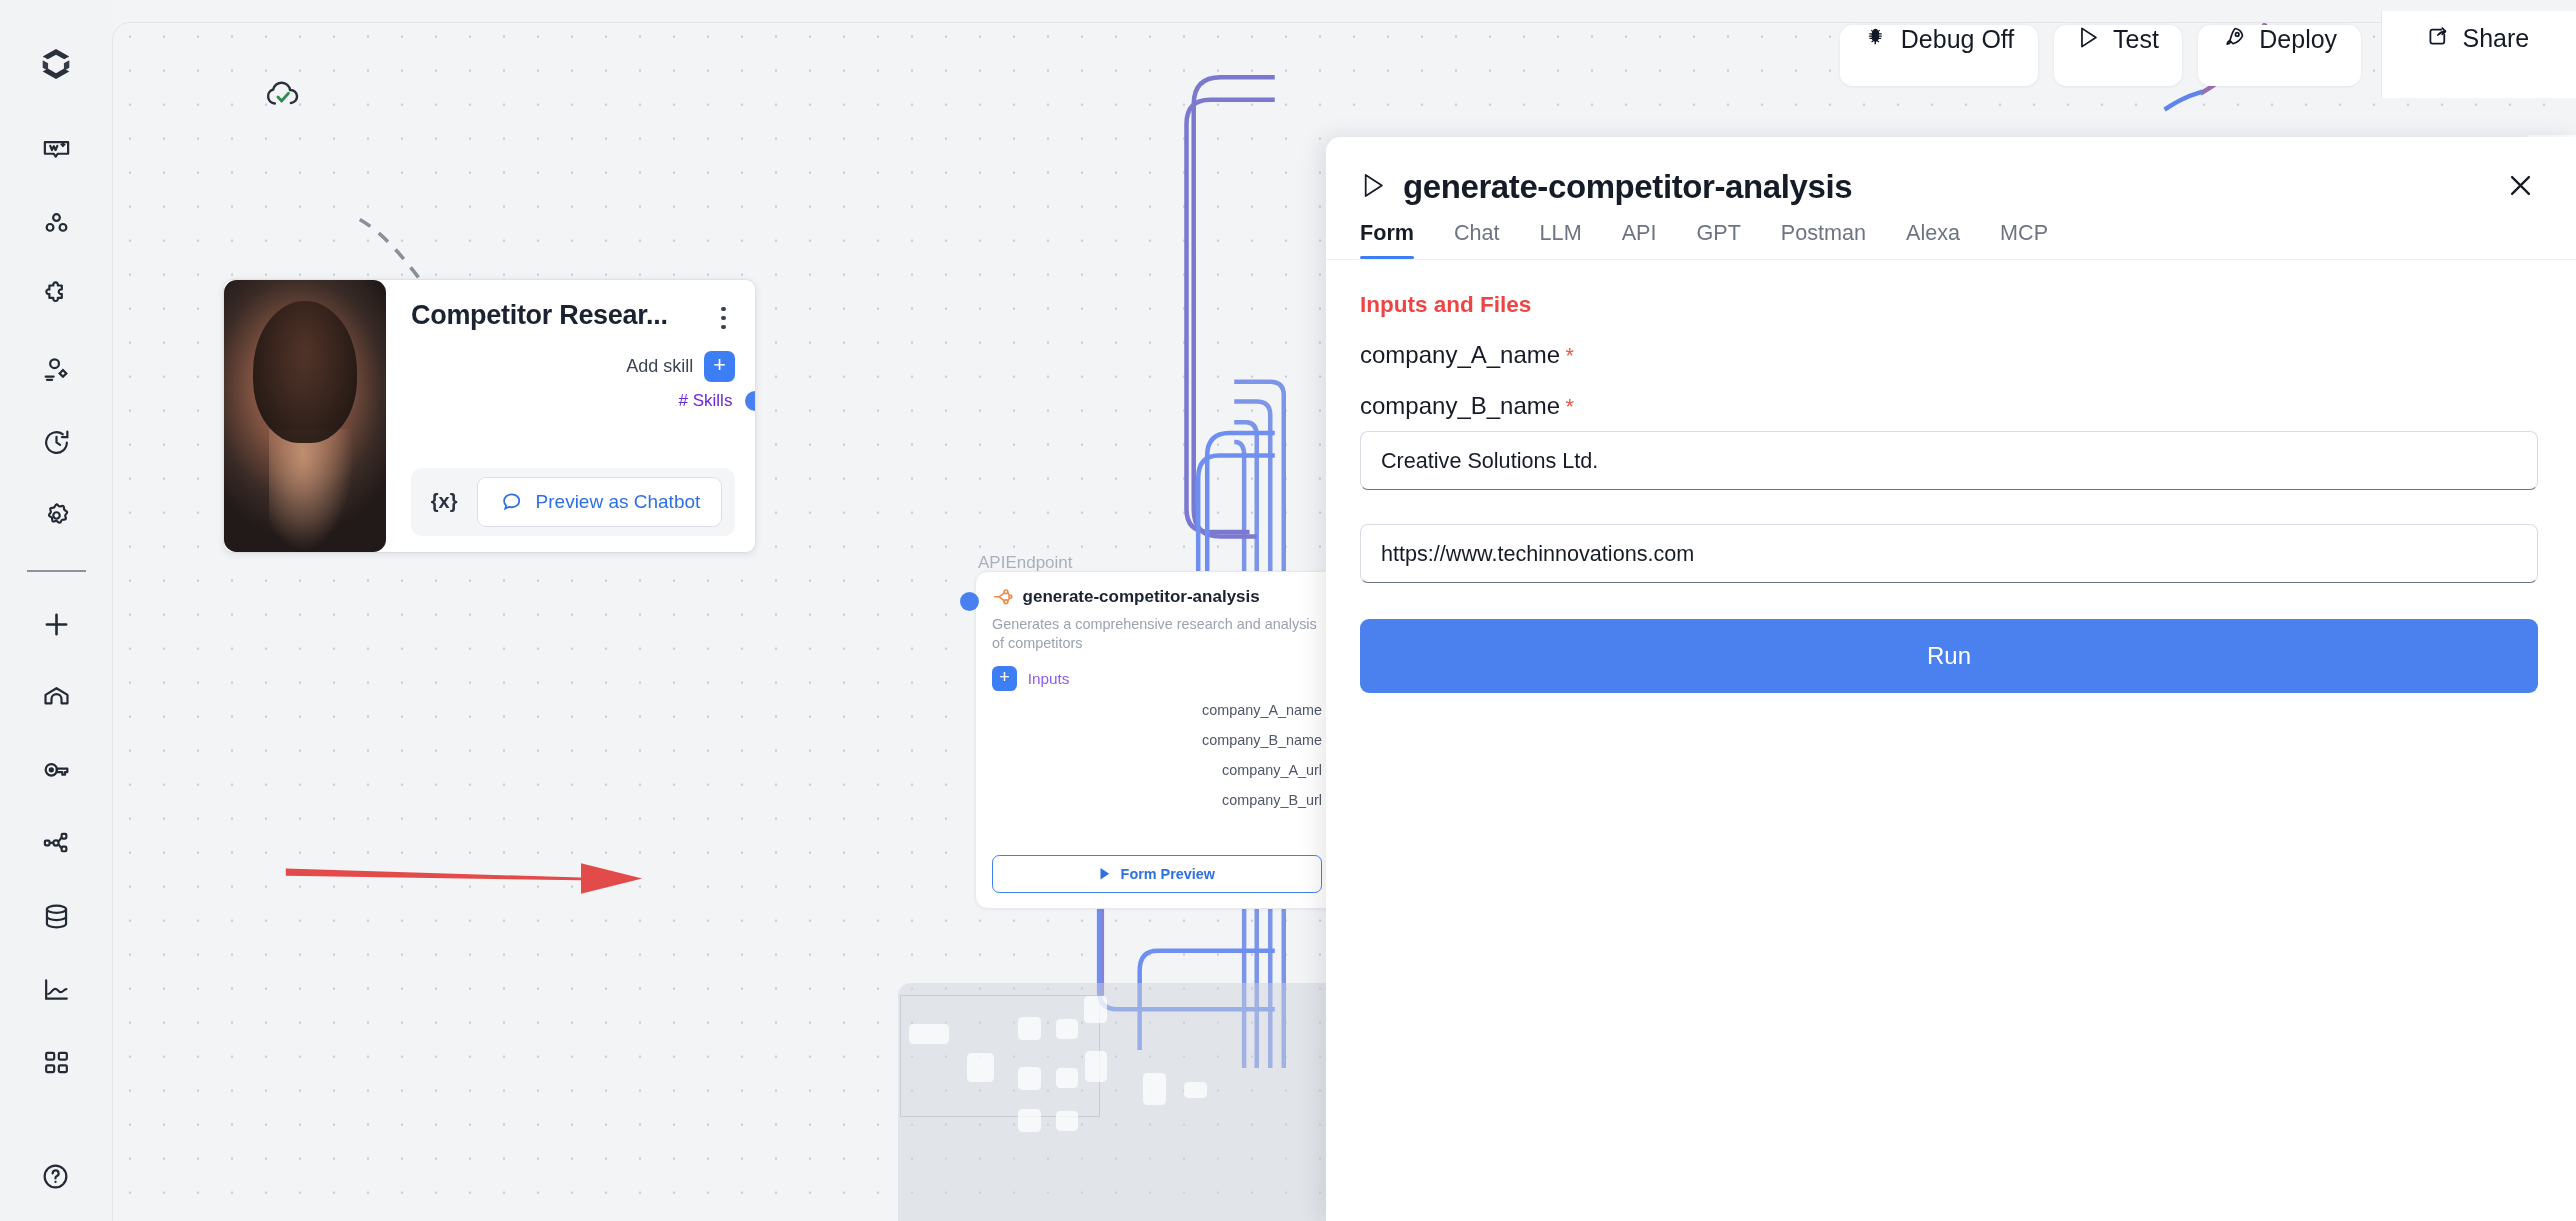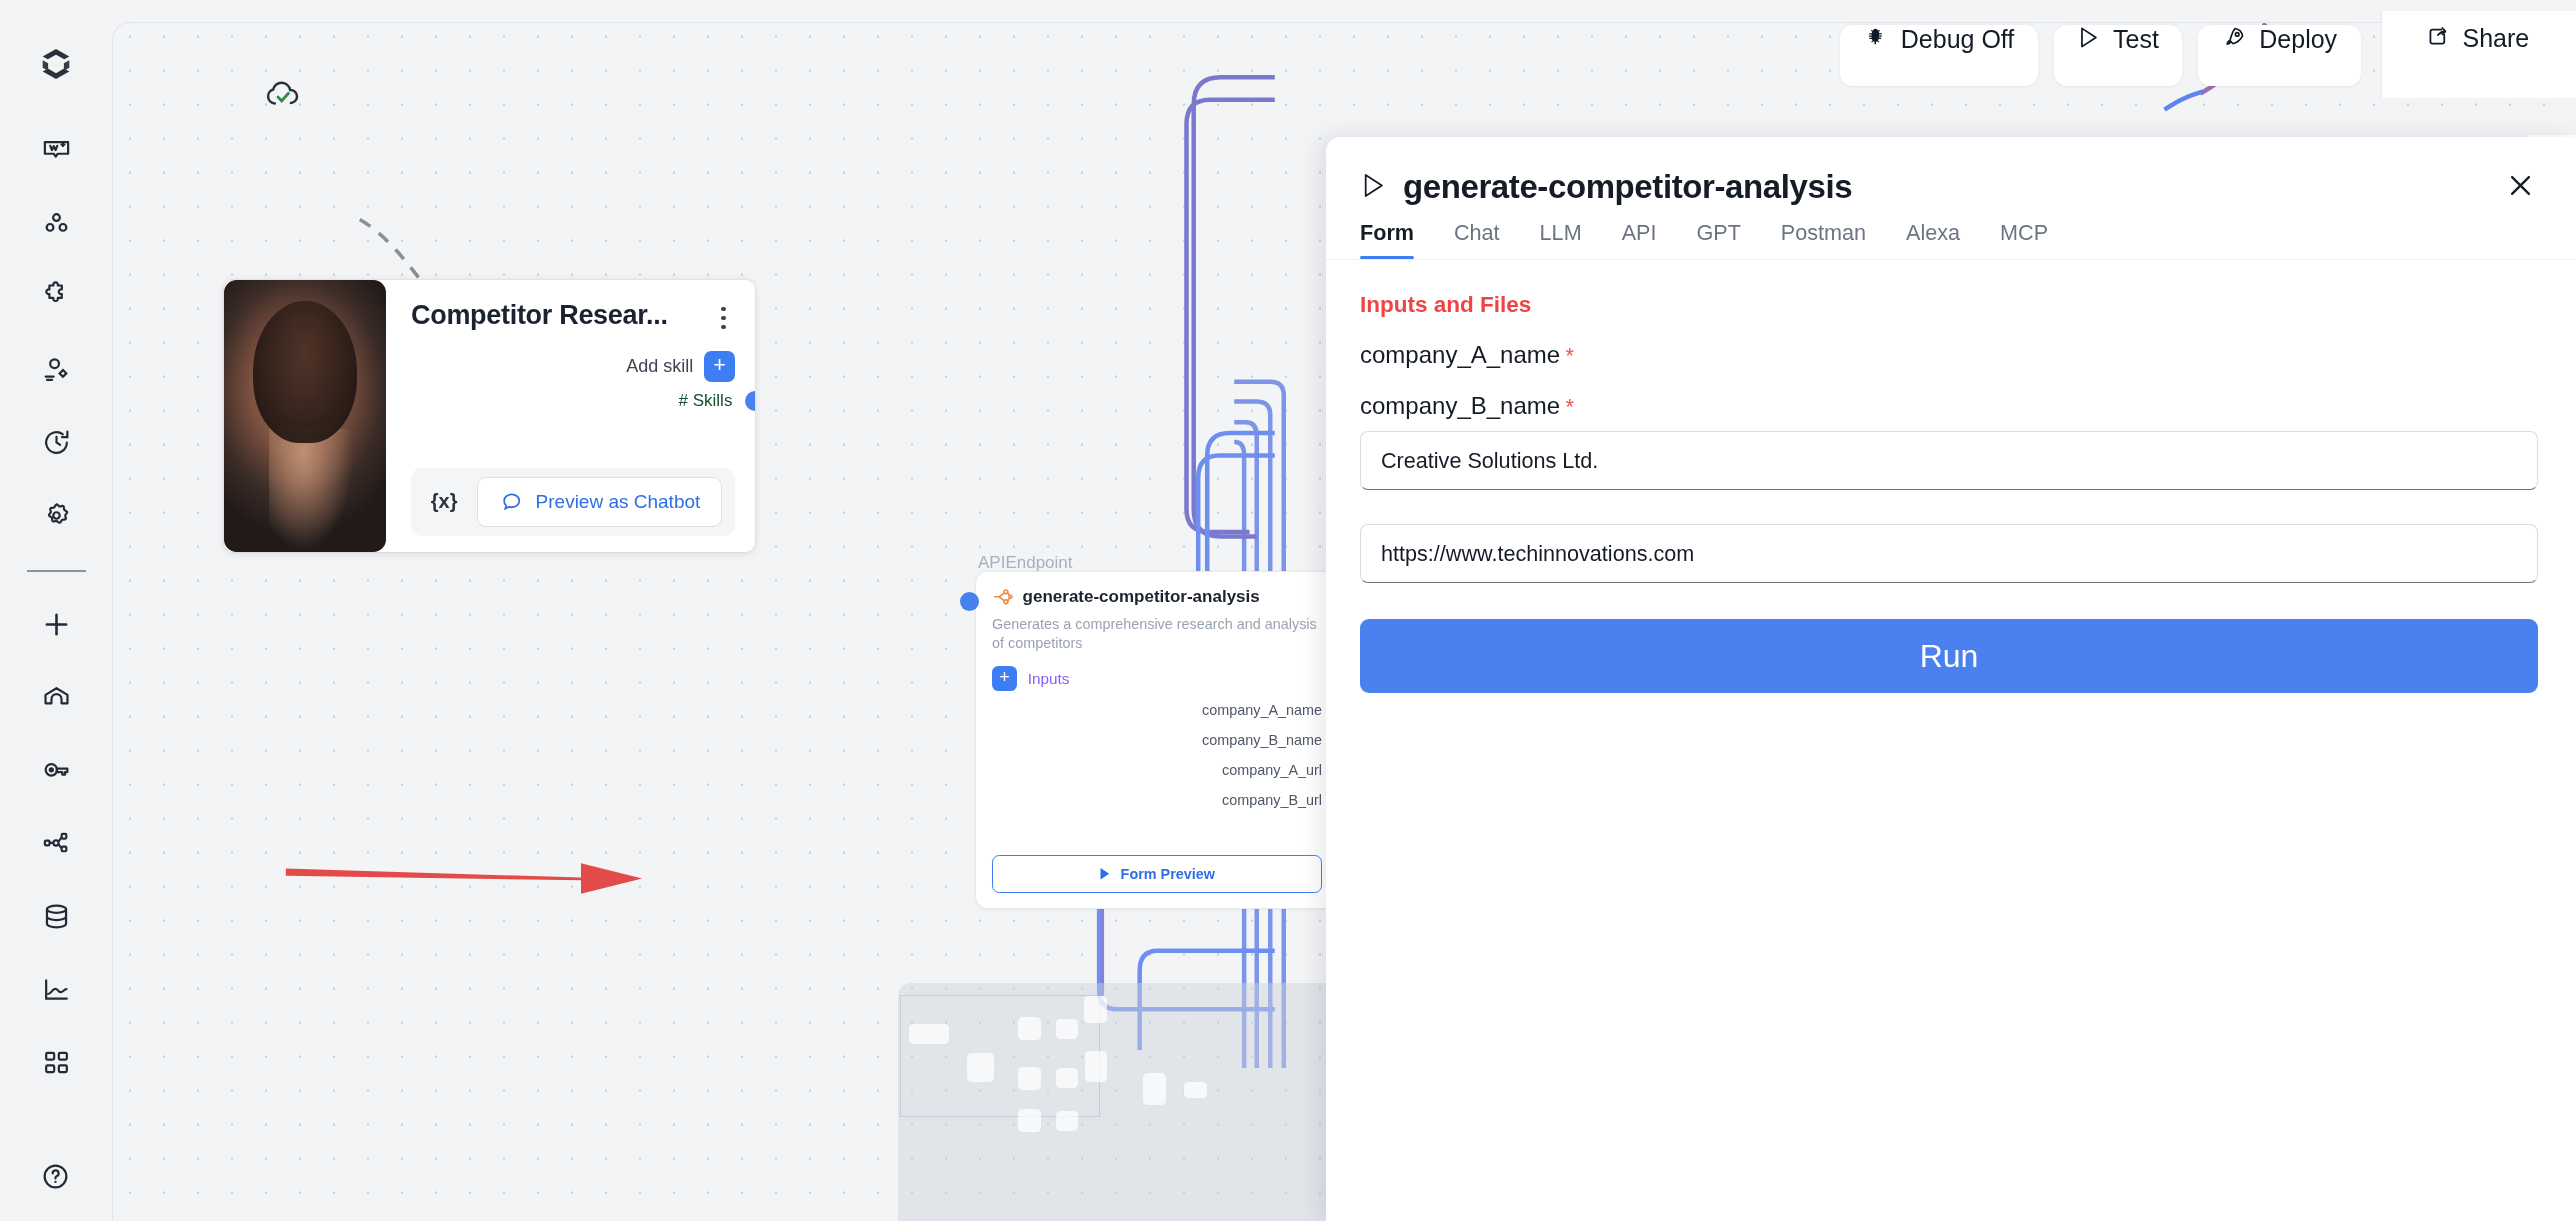--- a/index.html
+++ b/index.html
@@ -91,21 +91,21 @@
     margin-top: 20px; display: flex; align-items: center; justify-content: flex-end; gap: 10.8px;
   }
   .agent-addskill .lbl { font-size: 18px; color: #3c4454; }
   .plus-btn {
     width: 31px; height: 31px; border-radius: 7.2px; background: #3d7ef5;
     color: #fff; font-size: 21.6px; line-height: 27px; text-align:center; font-weight:400; cursor:pointer;
   }
   .agent-skills {
     margin-top: 9px; display:flex; align-items:center; justify-content:flex-end; gap: 12.6px;
   }
-  .agent-skills .lbl { font-size: 17px; color: #14532d; }
+  .agent-skills .lbl { font-size: 17px; color: #6d28d9; }
   .skill-dot { width: 20px; height:20px; border-radius:50%; background:#4880f0; margin-right:-30px;}
   .agent-footer {
     margin-top: auto; background:#f4f5f7; border-radius: 10.8px;
     display:flex; align-items:center; gap: 20px; padding: 9px 12.6px;
   }
   .brace { font-size: 20px; color:#2b3240; font-weight:600; padding-left:7.2px;}
   .chatbot-btn {
     flex:1; background:#fff; border:0.9px solid #dbe0e8; border-radius:9px;
     height: 50px; display:flex; align-items:center; justify-content:center; gap: 12.6px;
     color:#2f6fe4; font-size: 19px; cursor:pointer;
@@ -197,21 +197,21 @@
   .req { color:#e8594a; font-size:21.6px; margin-left:5.4px; }
   .field-input {
     margin-top: 10.8px; width: 100%; height: 59px;
     border:0.9px solid #d8dce3; border-bottom: 1.8px solid #6b7280; border-radius: 8px;
     font-size: 21.6px; color:#161c27; padding: 0 20px;
     font-family:"Liberation Sans", sans-serif; background:#fff; outline:none;
   }
   .run-btn {
     margin: 36px 38px 0 34px; height: 74px; width: calc(100% - 72px);
     background:#4a81ee; border:none; border-radius: 9px;
-    color:#fff; font-size: 32px; cursor:pointer;
+    color:#fff; font-size: 24px; cursor:pointer;
     font-family:"Liberation Sans", sans-serif;
   }
 
   
   .sliver {
     position:absolute; right:0; top: 135px; width: 50px; height: 1086px;
     background:#fff; z-index: 20; border-left:0.9px solid #eceef2;
     overflow:hidden; padding-top: 81px;
   }
   .sliver .s-t { font-size:20px; font-weight:700; color:#161c27; padding-left: 20px;}

